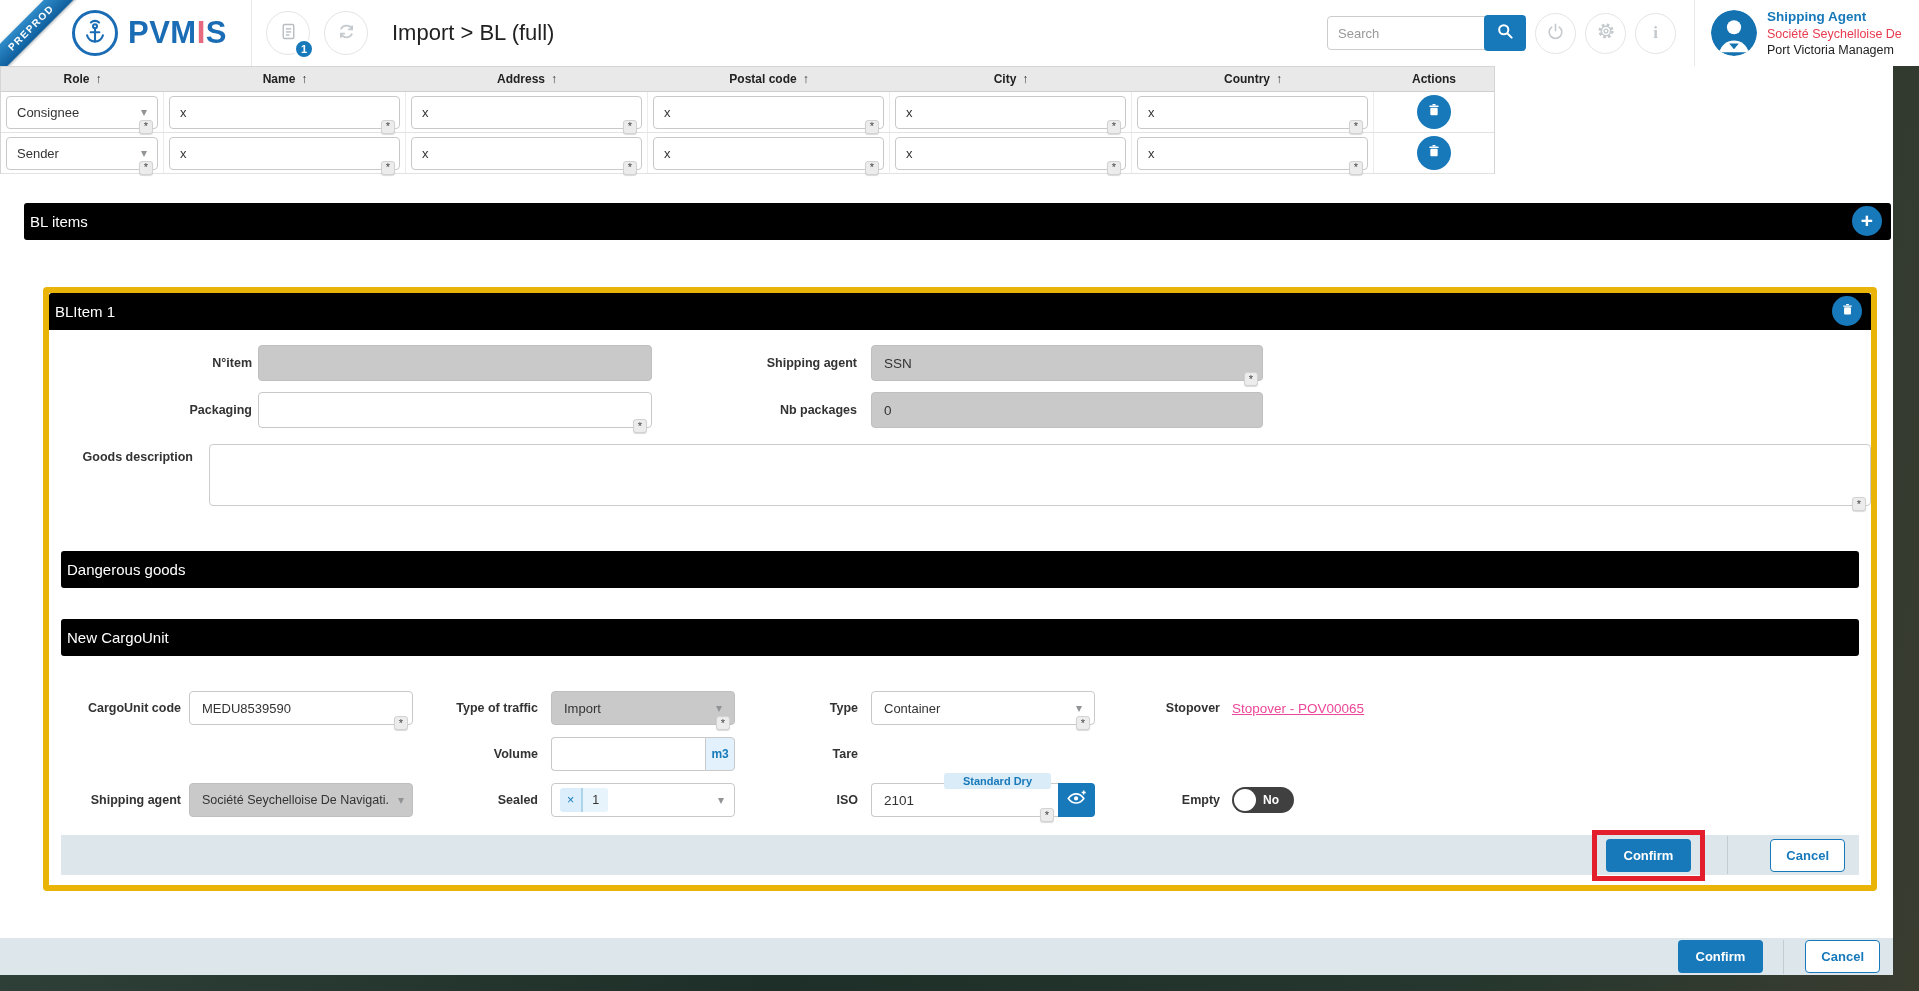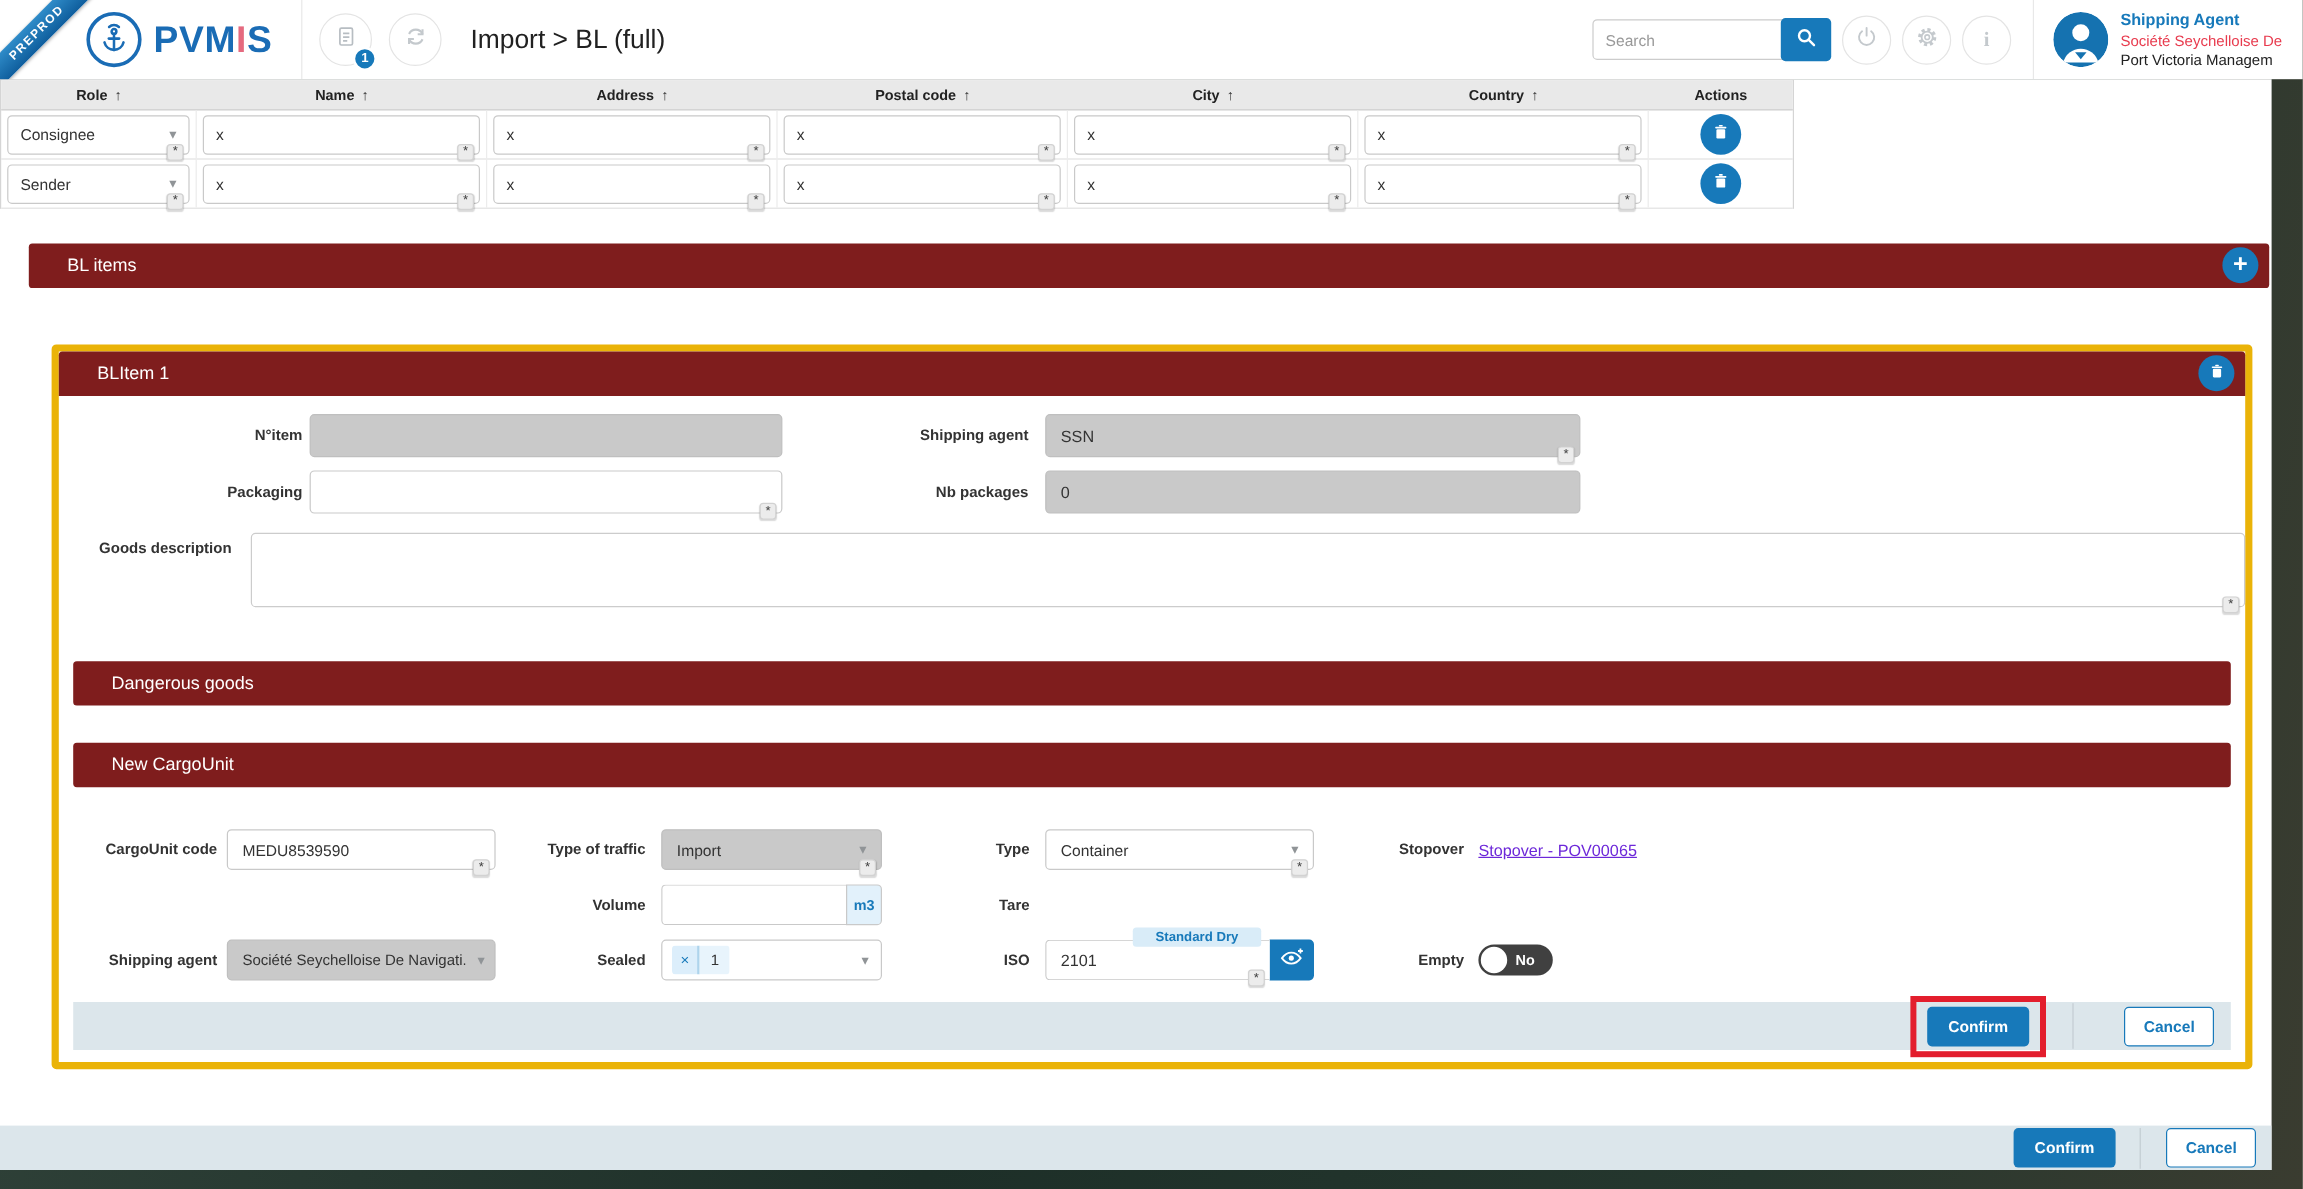--- a/index.html
+++ b/index.html
@@ -94,22 +94,22 @@
     display:flex; align-items:center; justify-content:center; cursor:pointer;
   }
   .pt-footer {
     width:1869px; margin-left:24px; height:25px; background:#e9e9e9;
     border:1px solid #d5d5d5; border-top:none;
     display:flex; align-items:center; font-size:12px; font-weight:bold; color:#222; padding-left:155px;
   }
 
   
   .section-bar {
-    height:37px; background:#7f1d1d; border-radius:3px; color:#fff;
-    display:flex; align-items:center; padding:0 32px; font-size:15px; position:relative;
+    height:37px; background:#000000; border-radius:3px; color:#fff;
+    display:flex; align-items:center; padding:0 6px; font-size:15px; position:relative;
   }
   .bl-items-bar { margin:29px 2px 0 24px; width:1867px; }
   .round-blue-btn {
     position:absolute; right:9px; top:3px; width:30px; height:30px; border-radius:50%;
     background:#1779ba; color:#fff; display:flex; align-items:center; justify-content:center;
     cursor:pointer;
   }
   .plus-glyph { font-size:21px; font-weight:bold; line-height:1; margin-top:-2px; }
 
   .blitem-panel {
@@ -123,21 +123,21 @@
     position:relative; height:36px; border:1px solid #c9c9c9; border-radius:4px;
     display:flex; align-items:center; padding:0 12px; font-size:13.5px; color:#333;
     background:#fff; flex:none;
   }
   .disabled { background:#c9c9c9; border-color:#bfbfbf; color:#333; }
 
   .bl-row { display:flex; align-items:center; margin:11px 0; }
   .w-lbl1 { width:209px; padding-right:6px; }
   .w-fld1 { width:394px; }
   .w-lbl2 { width:219px; padding-right:14px; }
-  .w-fld2 { width:446px; }
+  .w-fld2 { width:392px; }
   .w-lblgd { width:160px; padding-right:16px; align-self:flex-start; margin-top:6px; }
   .gd-area {
     position:relative; width:1666px; height:62px; border:1px solid #ccc; border-radius:4px; background:#fff;
   }
 
   .dg-bar { margin:45px 12px 0 12px; }
   .ncu-bar { margin:31px 12px 0 12px; }
 
   .cu-form { margin-top:34px; }
   .cu-row { display:flex; align-items:center; margin:10px 0; min-height:36px; }
@@ -155,21 +155,21 @@
   .unit-input {
     position:relative; width:187px; height:34px; border:1px solid #c9c9c9; border-right:none;
     border-radius:4px 0 0 4px; background:#fff; display:flex; align-items:center;
     padding:0 12px; font-size:13.5px; color:#333;
   }
   .unit-box {
     width:37px; height:34px; background:#e2f1fb; border:1px solid #c9c9c9;
     border-radius:0 4px 4px 0; color:#1779ba; font-weight:bold; font-size:12px;
     display:flex; align-items:center; justify-content:center;
   }
-  .link { color:#6d28d9; font-size:13.5px; text-decoration:underline; cursor:pointer; }
+  .link { color:#ec4899; font-size:13.5px; text-decoration:underline; cursor:pointer; }
 
   .chip { display:flex; align-items:stretch; height:24px; border-radius:3px; overflow:hidden; font-size:12.5px; flex:none; }
   .chip-x { background:#dceefb; color:#1779ba; display:flex; align-items:center; padding:0 7px; border-right:2px solid #aed4ec; cursor:pointer; }
   .chip-val { background:#e8f4fc; color:#333; display:flex; align-items:center; padding:0 9px; }
   .sealed-caret { position:absolute; right:10px; color:#909497; font-size:12px; }
 
   .iso-wrap { position:relative; display:flex; flex:none; width:224px; }
   .iso-input {
     position:relative; flex:1; height:34px; border:1px solid #c9c9c9; border-right:none;
     border-radius:4px 0 0 4px; background:#fff; display:flex; align-items:center;

